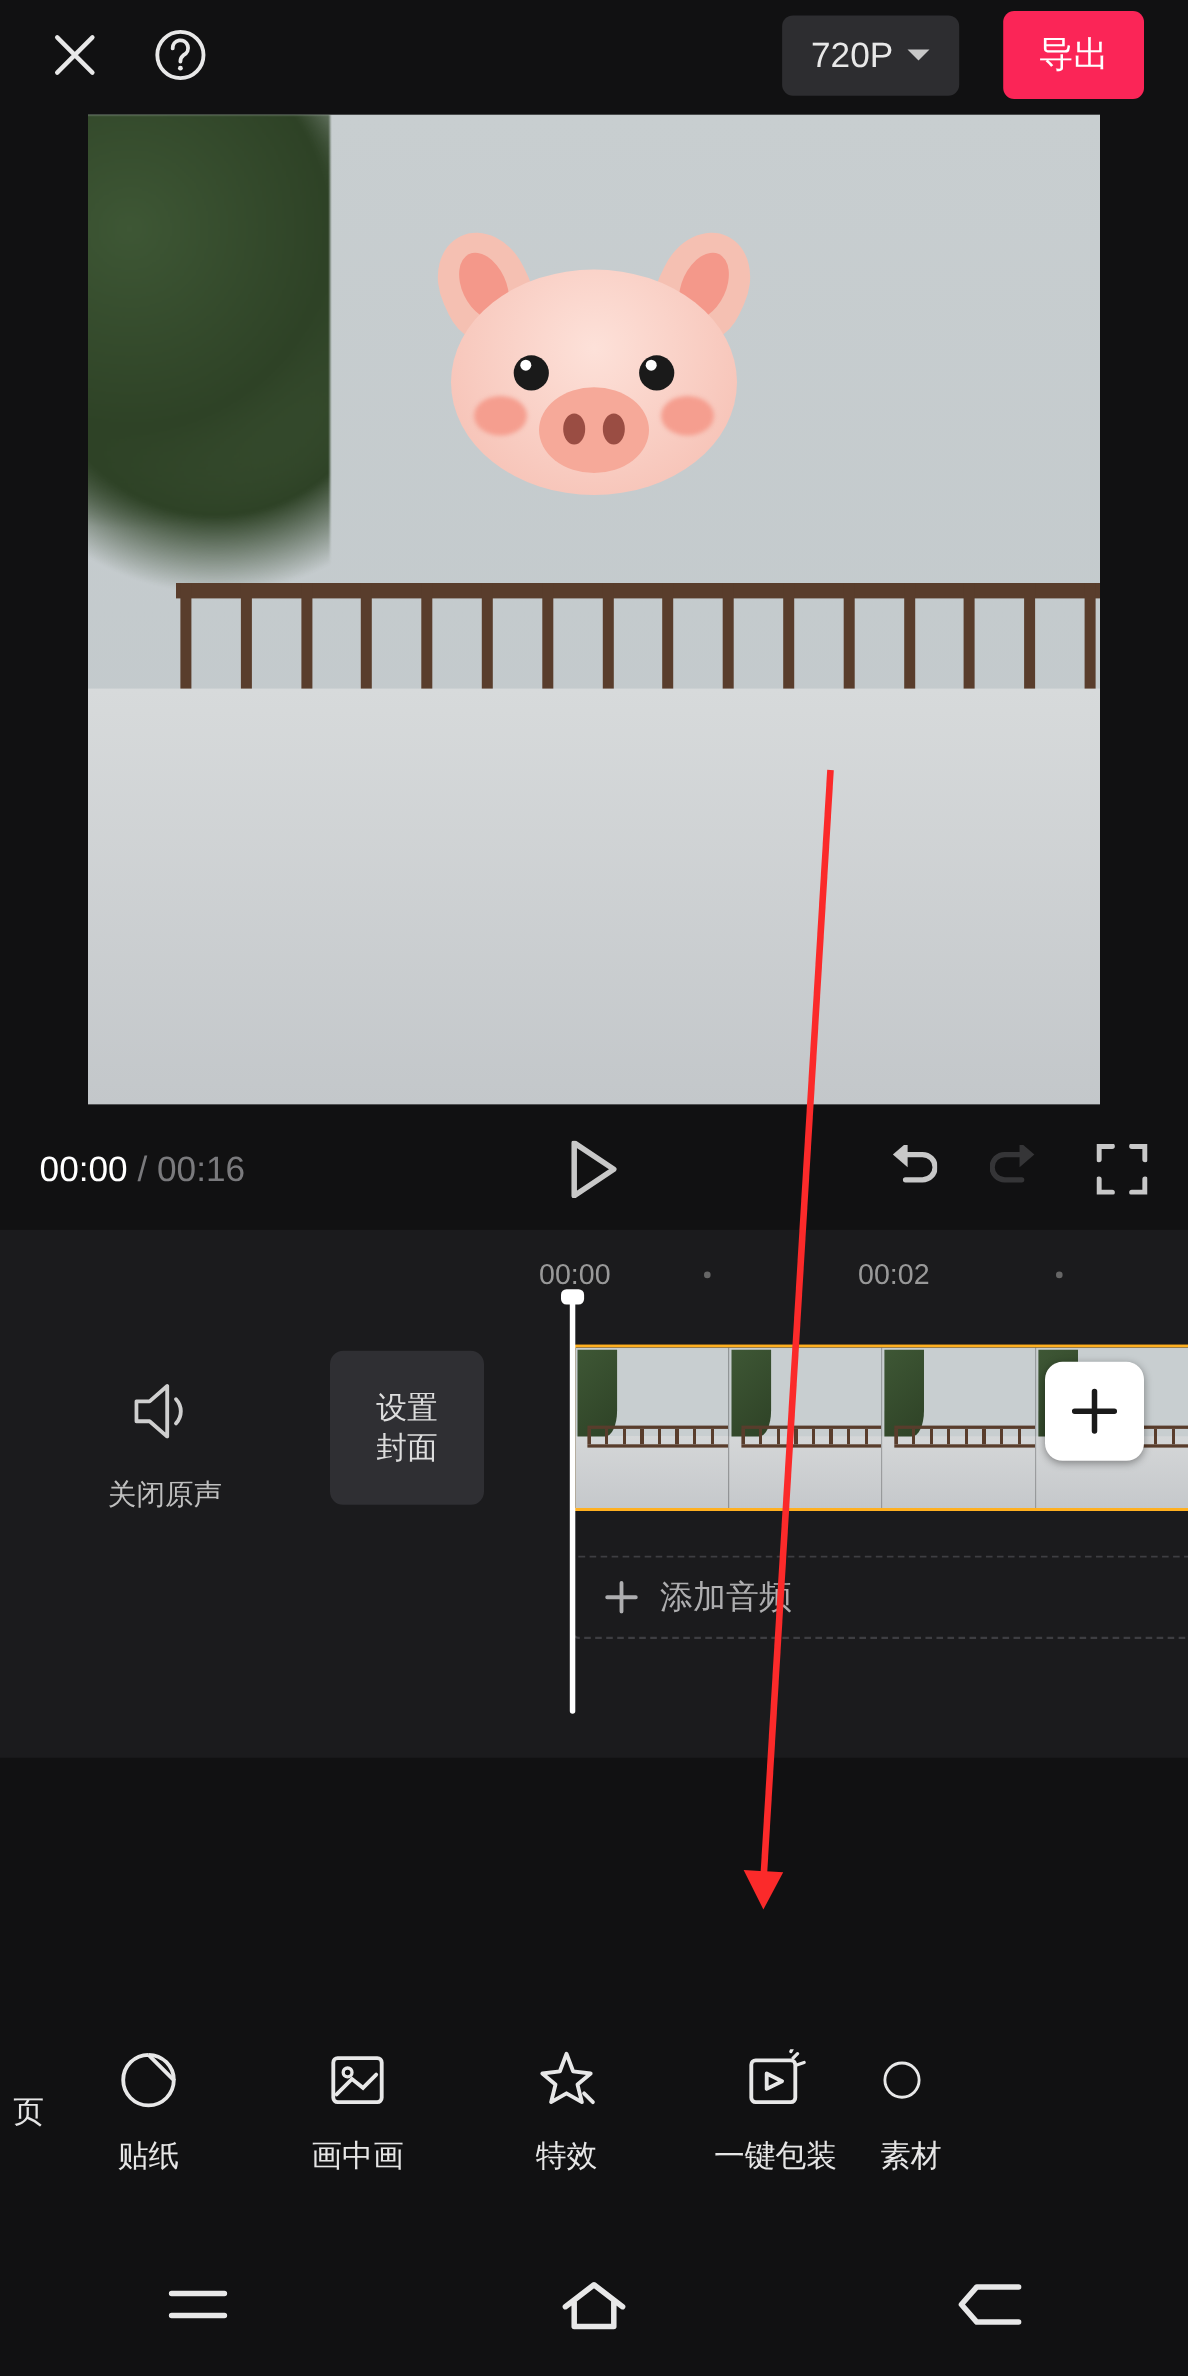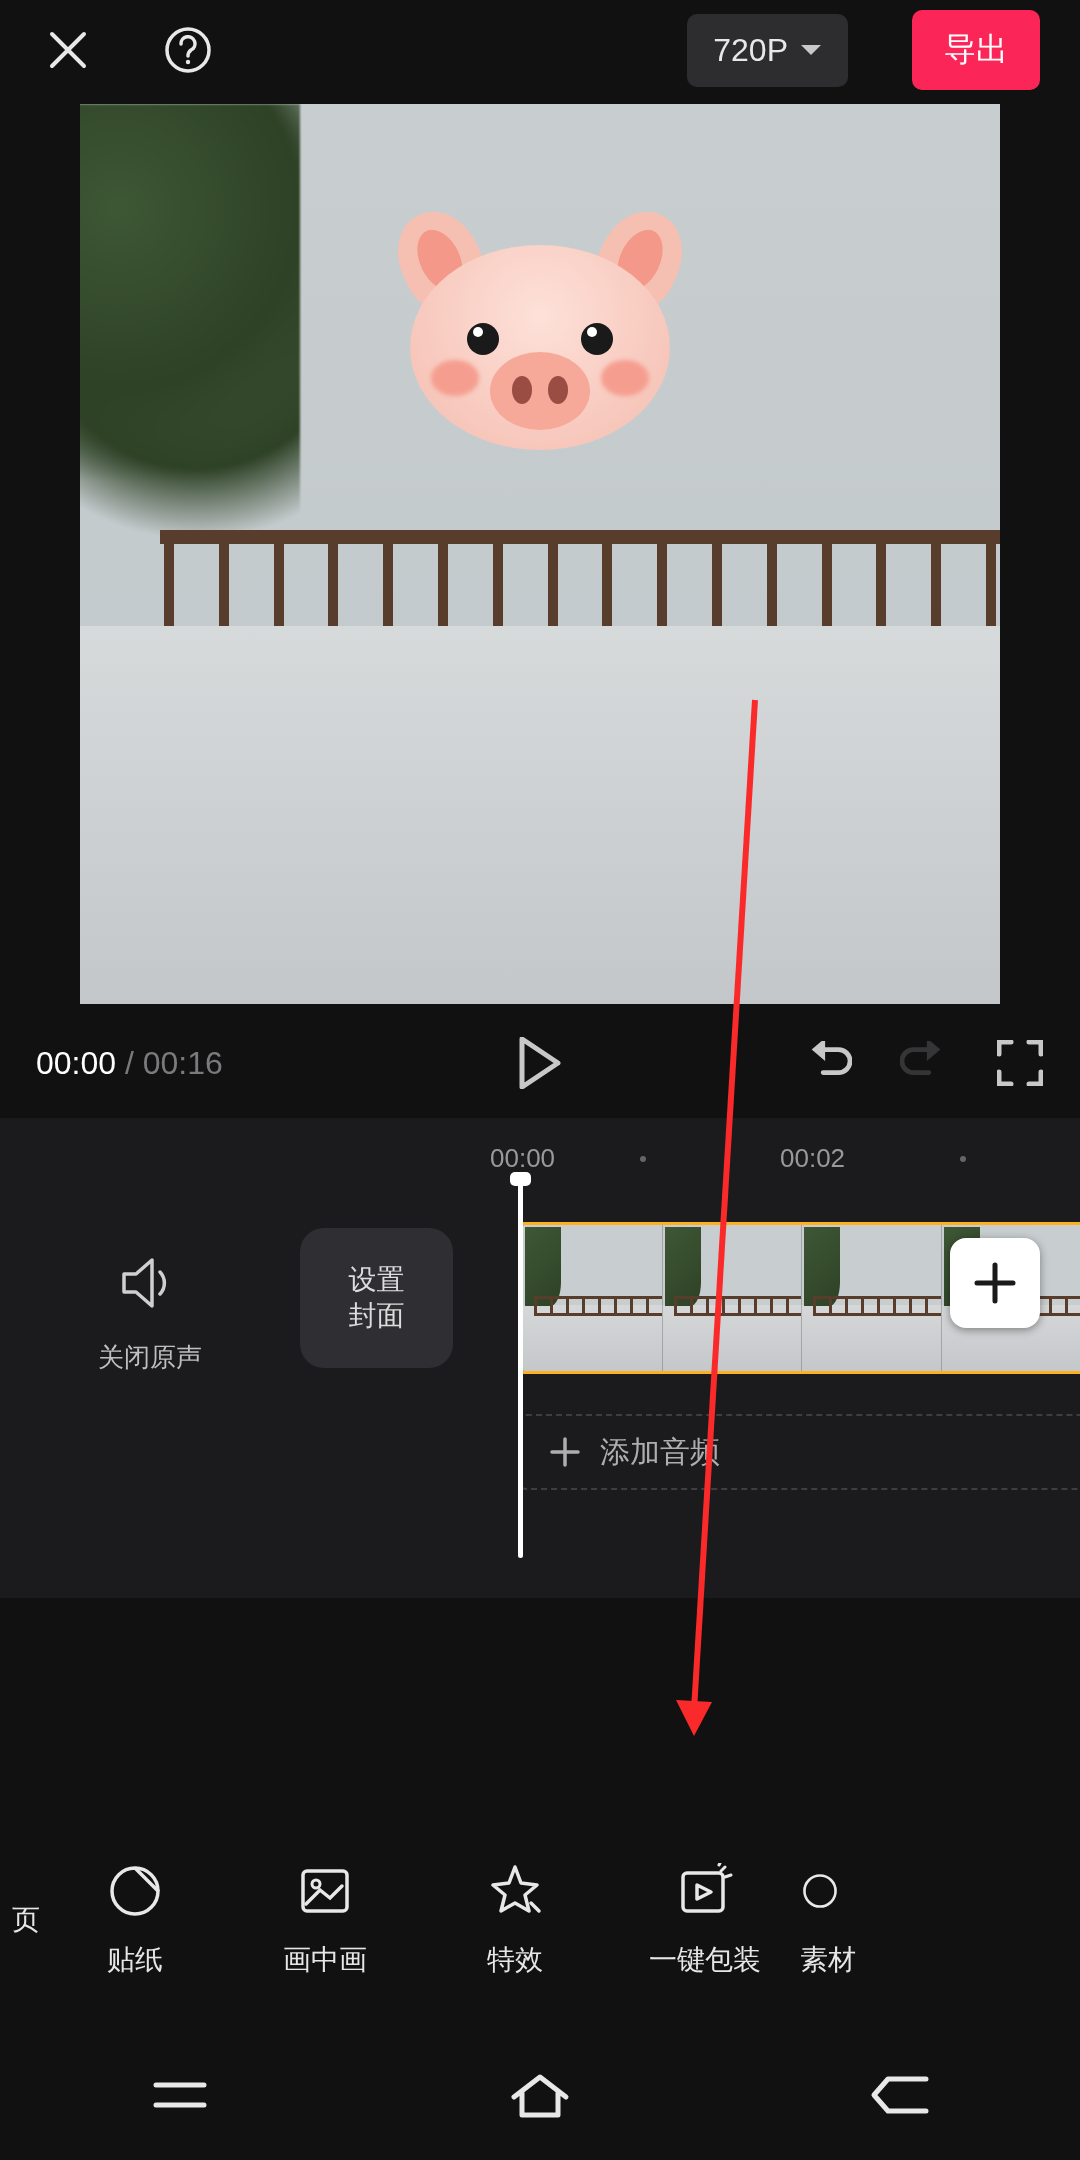--- a/index.html
+++ b/index.html
@@ -10,21 +10,21 @@
   font-family: -apple-system, "PingFang SC", sans-serif;
   color: #fff;
   overflow: hidden;
   position: relative;
 }
 .top-bar {
   height: 100px;
   display: flex;
   align-items: center;
   padding: 0 40px;
-  gap: 64px;
+  gap: 40px;
 }
 .top-icon { width: 56px; height: 56px; display: flex; align-items: center; justify-content: center; }
 .top-spacer { flex: 1; }
 .res-select {
   background: #2d2d30;
   padding: 18px 26px;
   border-radius: 10px;
   display: flex;
   align-items: center;
   gap: 12px;
@@ -107,22 +107,22 @@
 }
 .t-ruler { height: 40px; display:flex; align-items:center; position:relative; }
 .t-tick { position:absolute; font-size:26px; color:#999; }
 .t-dot { position:absolute; width:6px; height:6px; background:#666; border-radius:50%; top:18px; }
 .t-body { position:relative; height:380px; }
 .t-mute {
   position:absolute; left:60px; top:80px; width:180px; text-align:center;
 }
 .t-mute .lbl { font-size:26px; color:#bfbfbf; margin-top:28px; }
 .t-cover {
-  position:absolute; left:300px; top:50px; width:153px; height:140px;
-  background:#2f2f33; border-radius:24px; display:flex; align-items:center; justify-content:center;
+  position:absolute; left:300px; top:50px; width:140px; height:140px;
+  background:#2f2f33; border-radius:12px; display:flex; align-items:center; justify-content:center;
   font-size:28px; color:#ddd; line-height:1.3; text-align:left;
 }
 .t-clips {
   position:absolute; left:520px; right:0; top:44px; height:152px;
   border:3px solid #ffb020; border-right:none; border-radius:4px 0 0 4px;
   display:flex; overflow:hidden;
 }
 .clip { flex:1; position:relative; background:linear-gradient(180deg,#c8ced0 0%,#c8ced0 55%,#d5d7d8 55%,#c5c8cb 100%); }
 .clip + .clip { border-left:1px solid rgba(0,0,0,.2); }
 .clip .ct { position:absolute; left:2px; top:2px; width:26%; height:54%; background:linear-gradient(135deg,#3e5735,#2e4226); border-radius:0 0 30% 0; }

